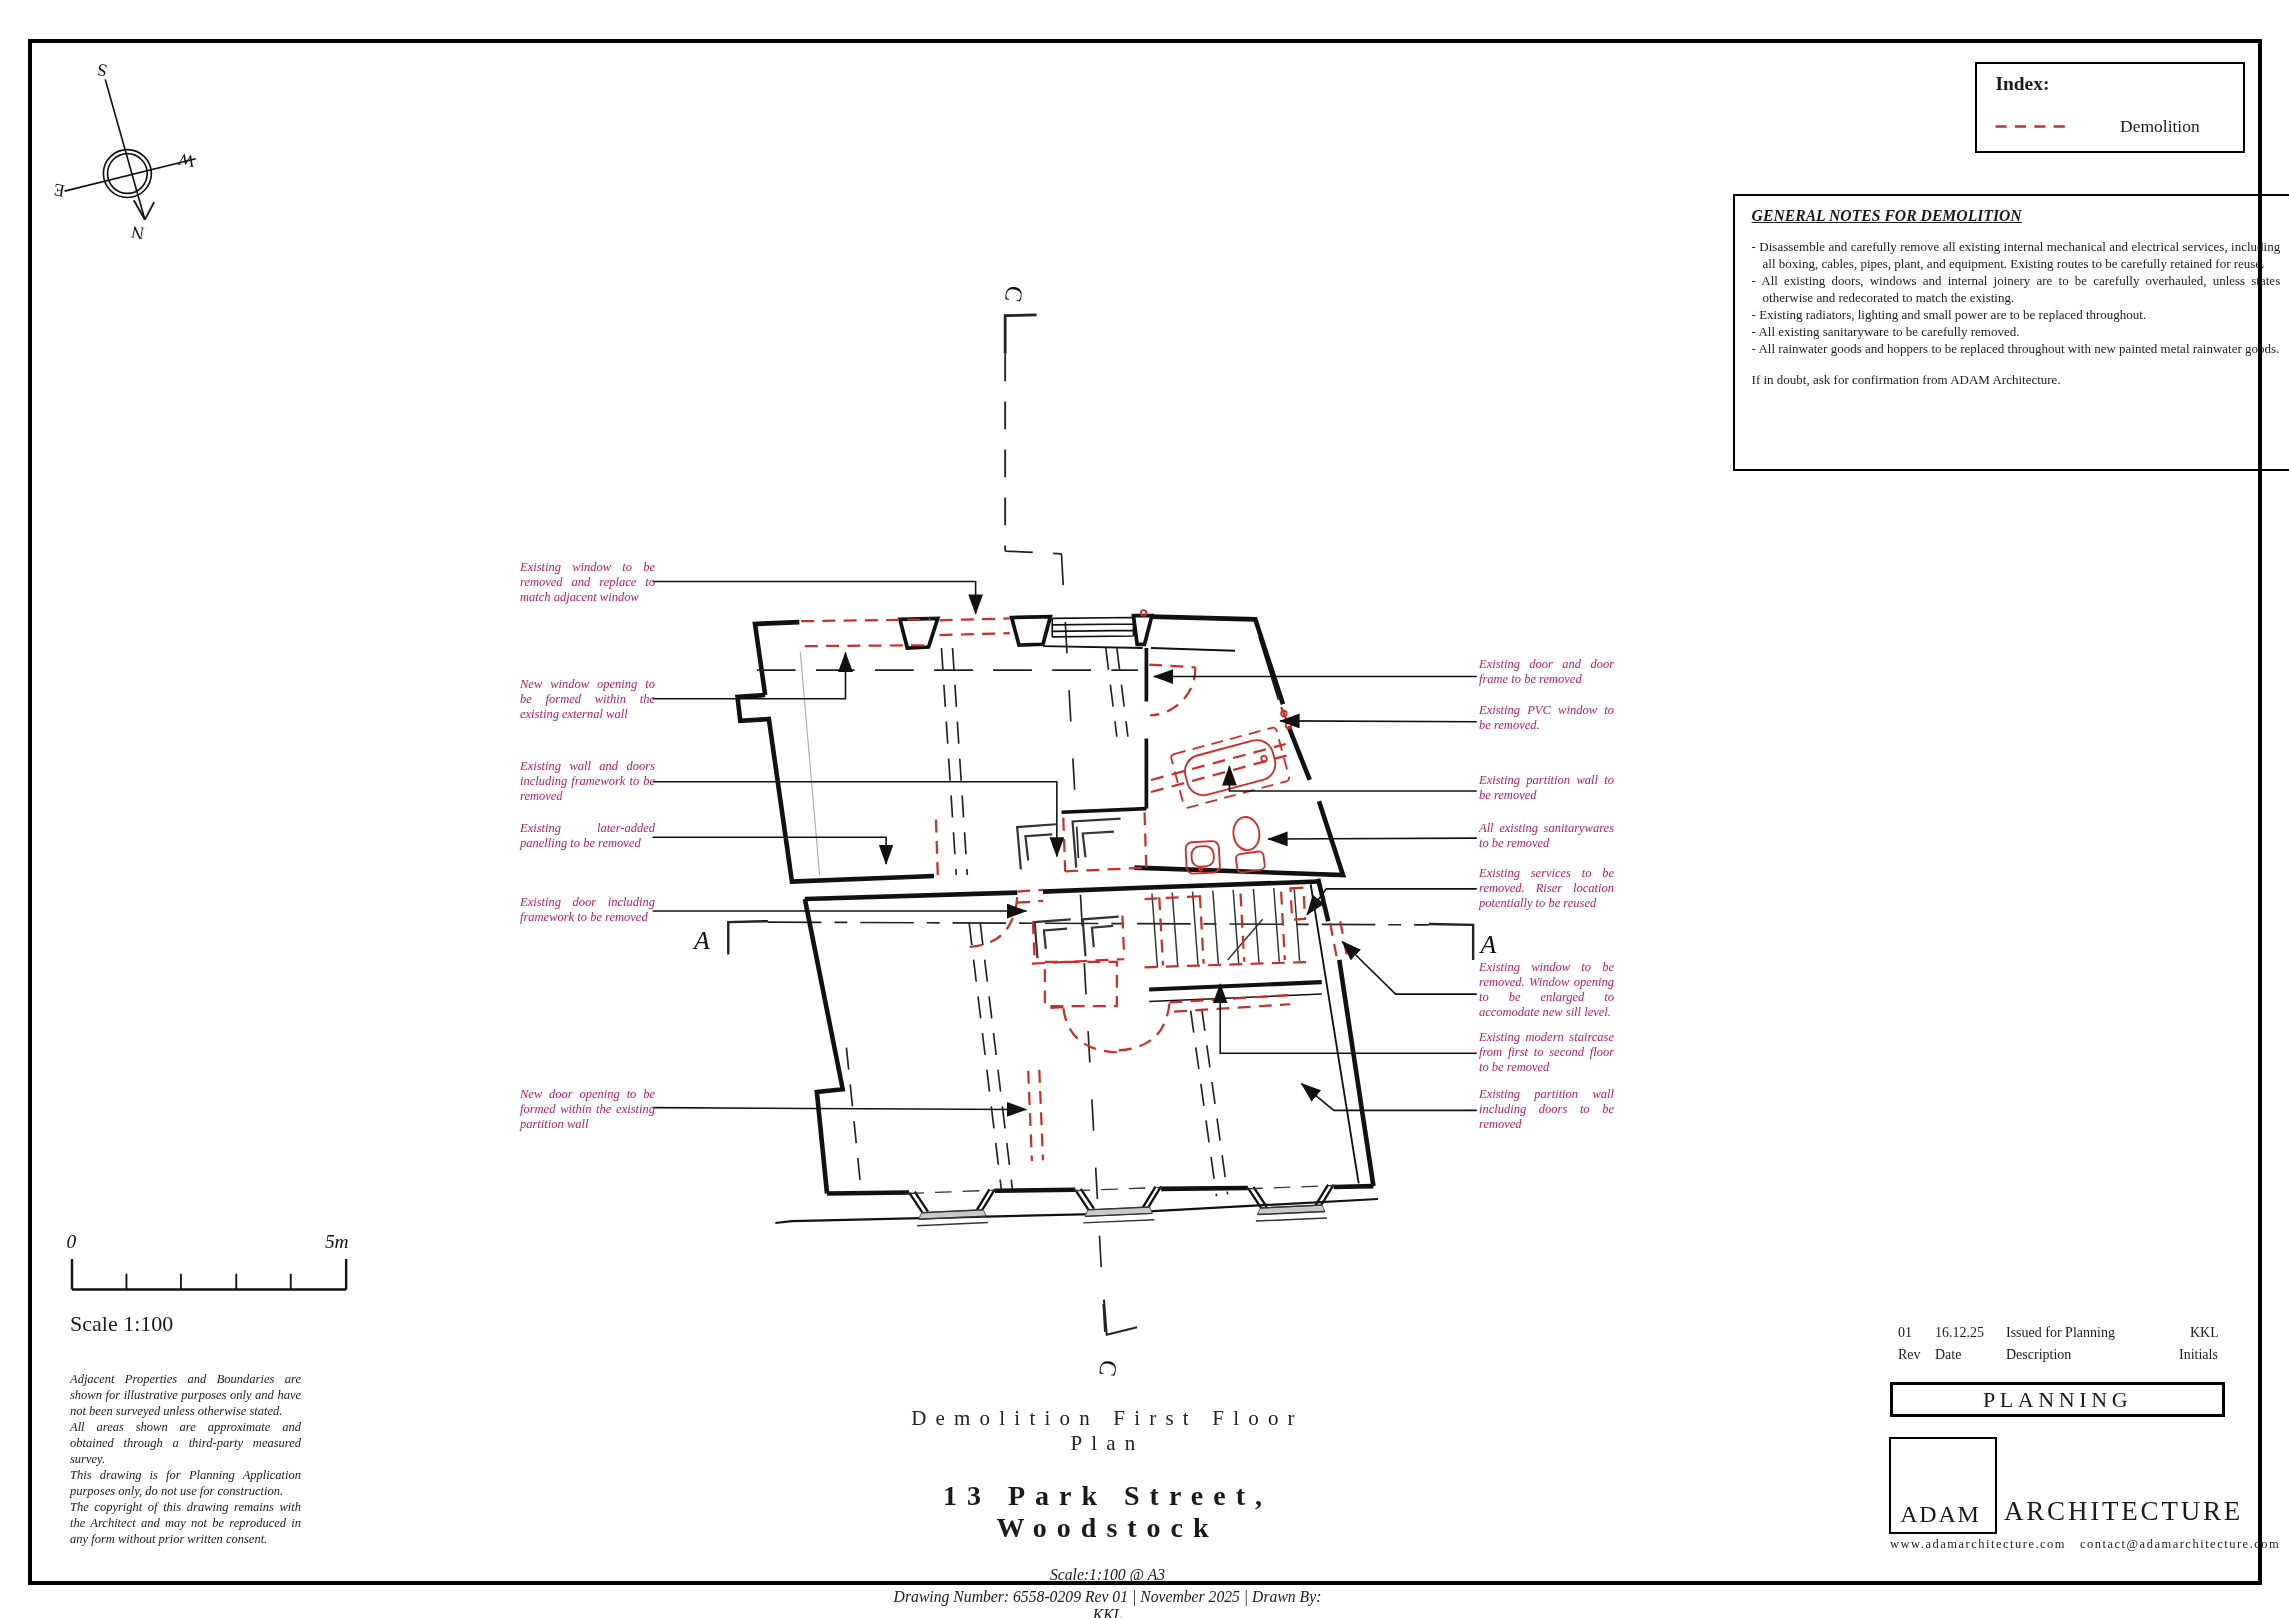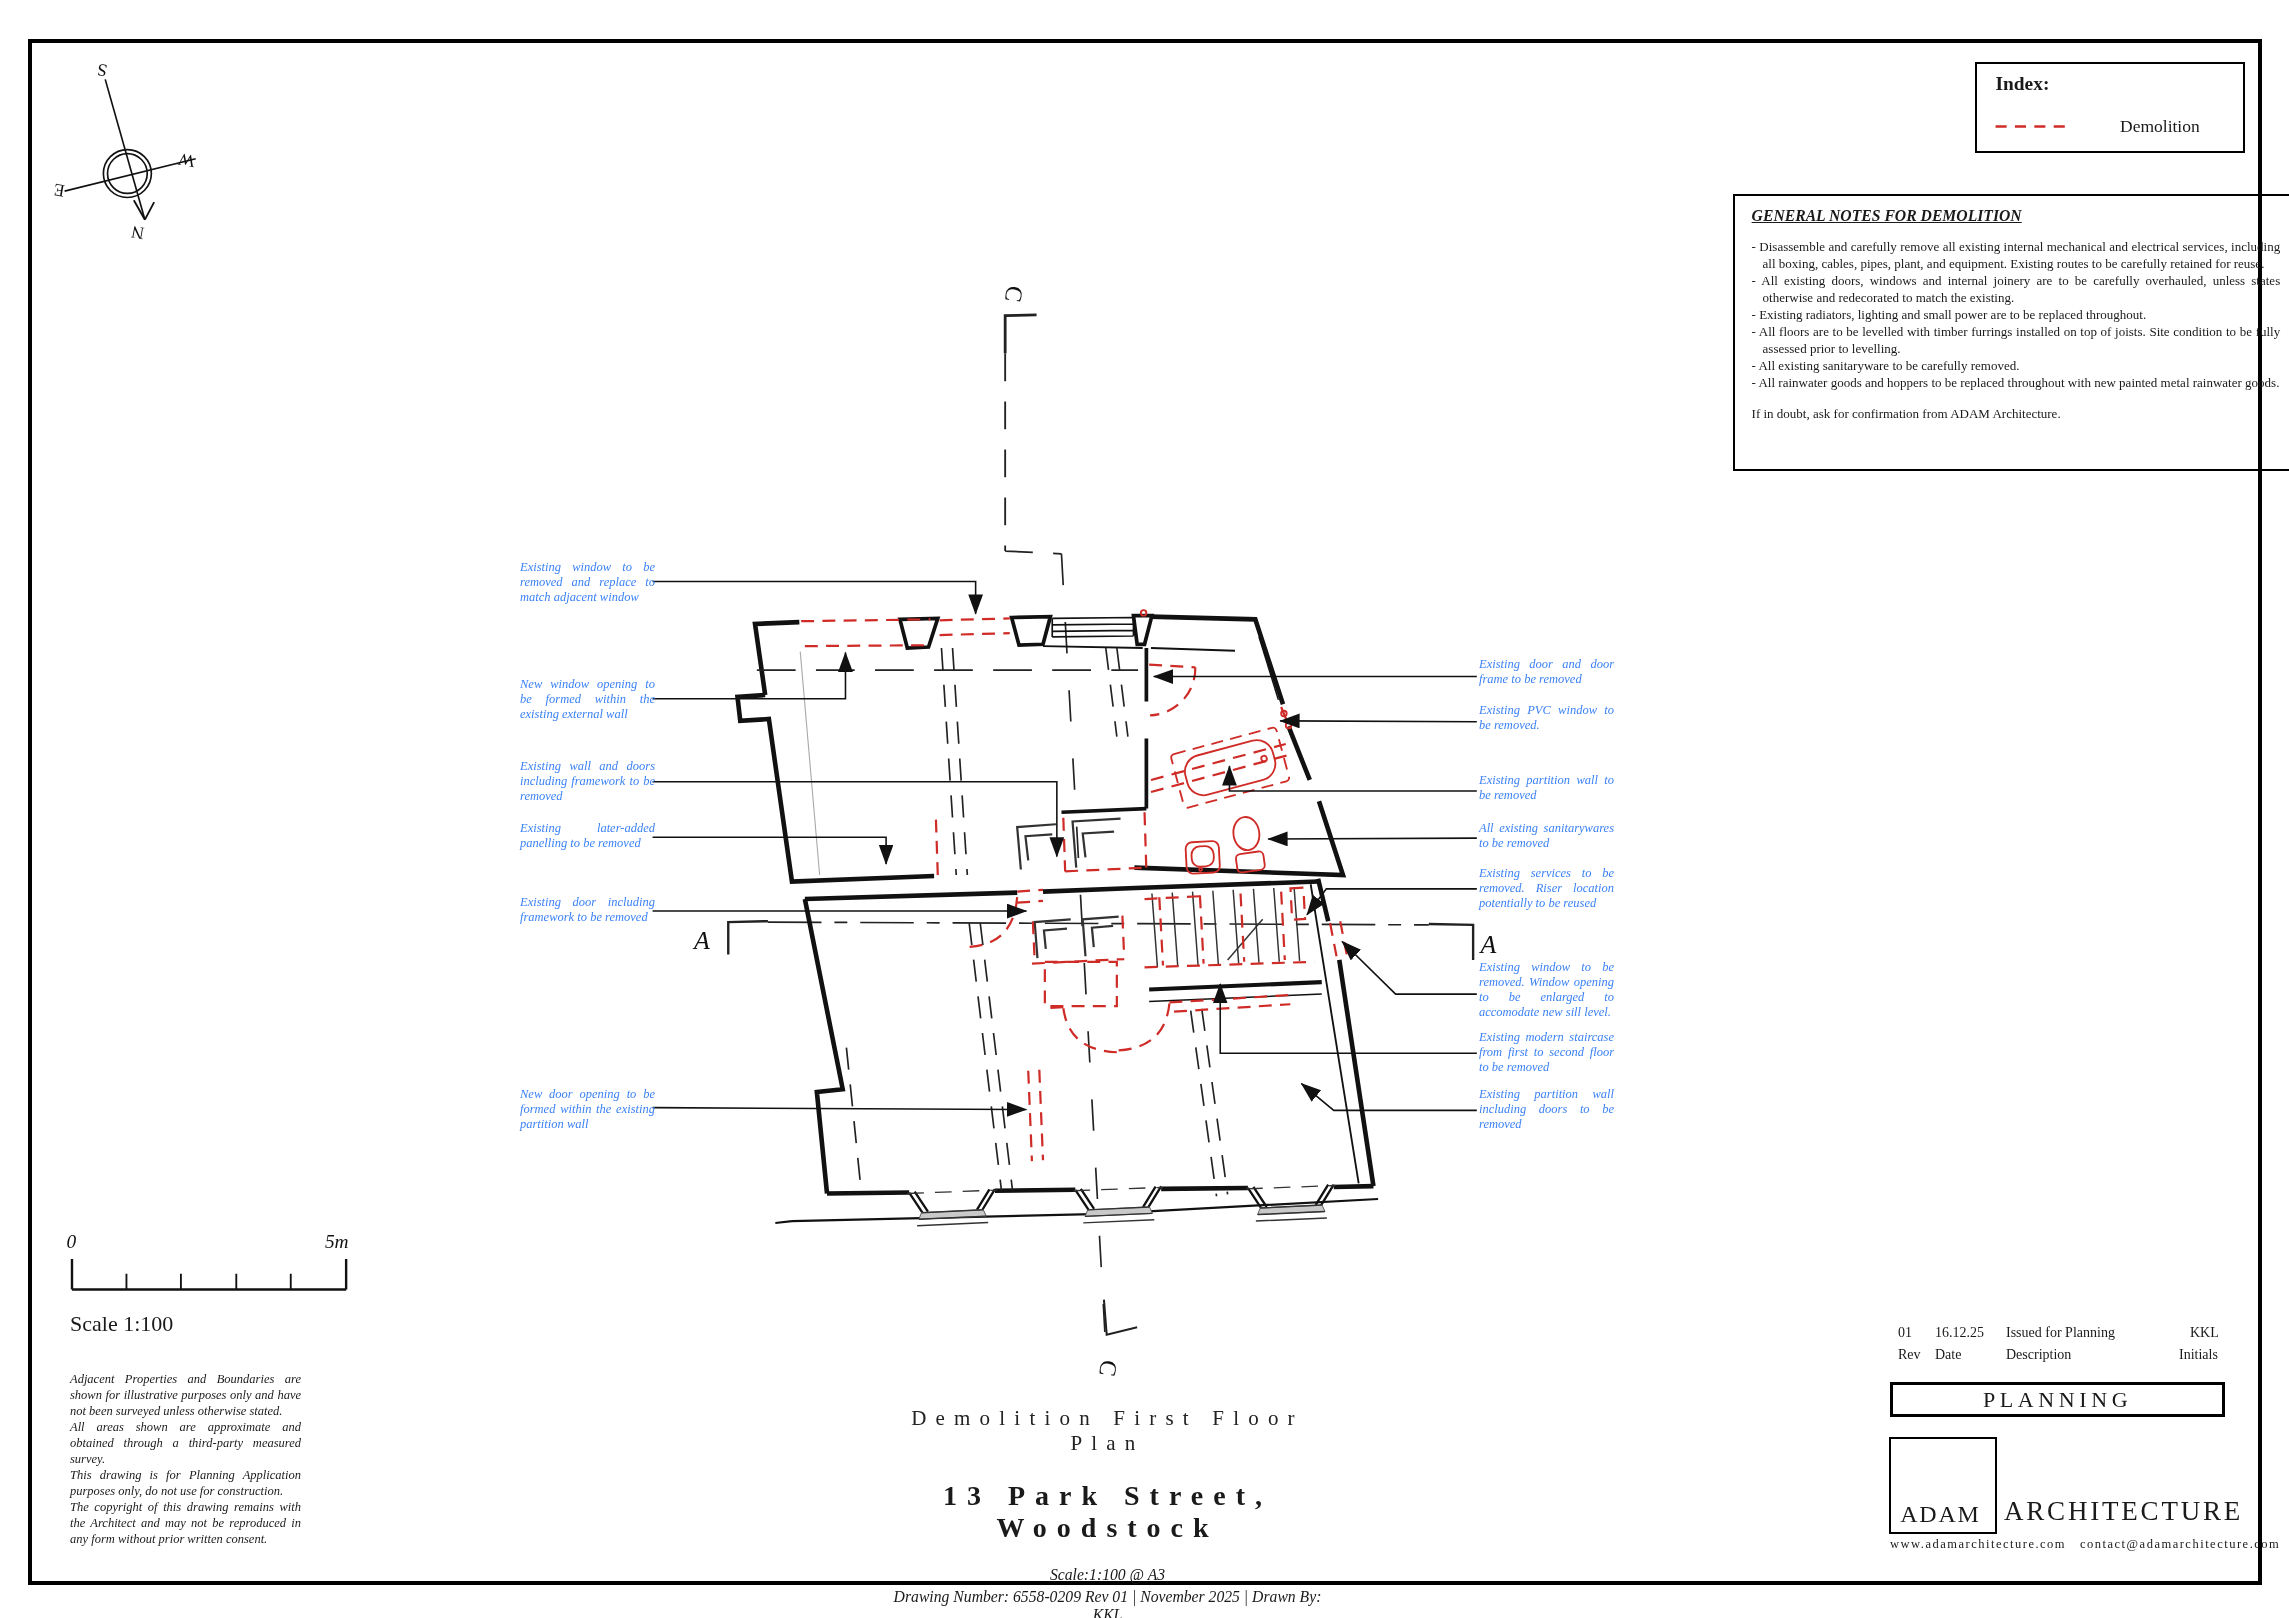--- a/index.html
+++ b/index.html
@@ -2,21 +2,21 @@
 <html style="font-size:14.8px"><head>
 <meta charset="utf-8">
 <style>
   html,body{margin:0;padding:0;}
   body{width:2290px;height:1619px;position:relative;background:#fff;
        font-family:"Liberation Serif",serif;color:#1a1a1a;overflow:hidden;}
   .sheet-border{position:absolute;left:28px;top:39px;width:2226px;height:1538px;
        border:4.6px solid #000;}
   svg.overlay{position:absolute;left:0;top:0;}
   .ann{position:absolute;width:135px;font:italic 12.5px/15px "Liberation Serif",serif;
-       text-align:justify;color:#3b82f6;}
+       text-align:justify;color:#be185d;}
   .index-box{position:absolute;left:1975px;top:62px;width:266px;height:87px;border:2.8px solid #000;}
   .index-title{position:absolute;left:18.5px;top:9.2px;font:bold 19.4px "Liberation Serif",serif;}
   .index-label{position:absolute;left:103px;top:52px;font:17.5px "Liberation Serif",serif;margin-left:40px;}
   .notes-box{position:absolute;left:1733px;top:194px;width:564px;height:277px;border:2.8px solid #000;
        box-sizing:border-box;padding:11px 14.8px 9.2px 16.6px;}
   .notes-title{font:italic bold 15.7px "Liberation Serif",serif;text-decoration:underline;margin-bottom:13px;}
   .note-li{font:13px/17px "Liberation Serif",serif;text-align:justify;
        padding-left:11px;text-indent:-11px;}
   .notes-footer{font:13px "Liberation Serif",serif;margin-top:14.8px;}
   .scale-label{position:absolute;left:70px;top:1311px;font:22px "Liberation Serif",serif;}
@@ -215,21 +215,20 @@
 <div class="index-box">
   <div class="index-title">Index:</div>
   <div class="index-label">Demolition</div>
 </div>
 
 <div class="notes-box">
   <div class="notes-title">GENERAL NOTES FOR DEMOLITION</div>
   <div class="note-li">- Disassemble and carefully remove all existing internal mechanical and electrical services, including all boxing, cables, pipes, plant, and equipment. Existing routes to be carefully retained for reuse.</div>
   <div class="note-li">- All existing doors, windows and internal joinery are to be carefully overhauled, unless states otherwise and redecorated to match the existing.</div>
   <div class="note-li">- Existing radiators, lighting and small power are to be replaced throughout.</div>
-  <div class="note-li">- All floors are to be levelled with timber furrings installed on top of joists. Site condition to be fully assessed prior to levelling.</div>
   <div class="note-li">- All existing sanitaryware to be carefully removed.</div>
   <div class="note-li">- All rainwater goods and hoppers to be replaced throughout with new painted metal rainwater goods.</div>
   <div class="notes-footer">If in doubt, ask for confirmation from ADAM Architecture.</div>
 </div>
 
 <div class="ann" style="left:520px;top:560px">Existing window to be removed and replace to match adjacent window</div>
 <div class="ann" style="left:520px;top:677px">New window opening to be formed within the existing external wall</div>
 <div class="ann" style="left:520px;top:759px">Existing wall and doors including framework to be removed</div>
 <div class="ann" style="left:520px;top:821px">Existing later-added panelling to be removed</div>
 <div class="ann" style="left:520px;top:895px">Existing door including framework to be removed</div>

